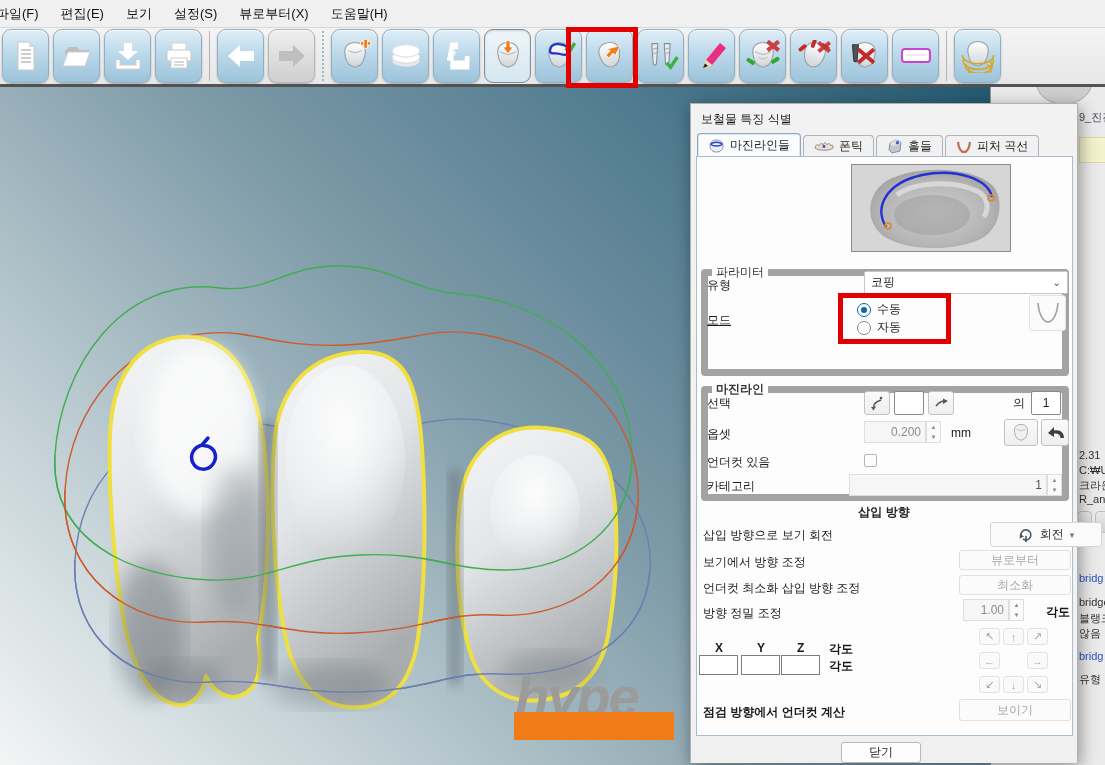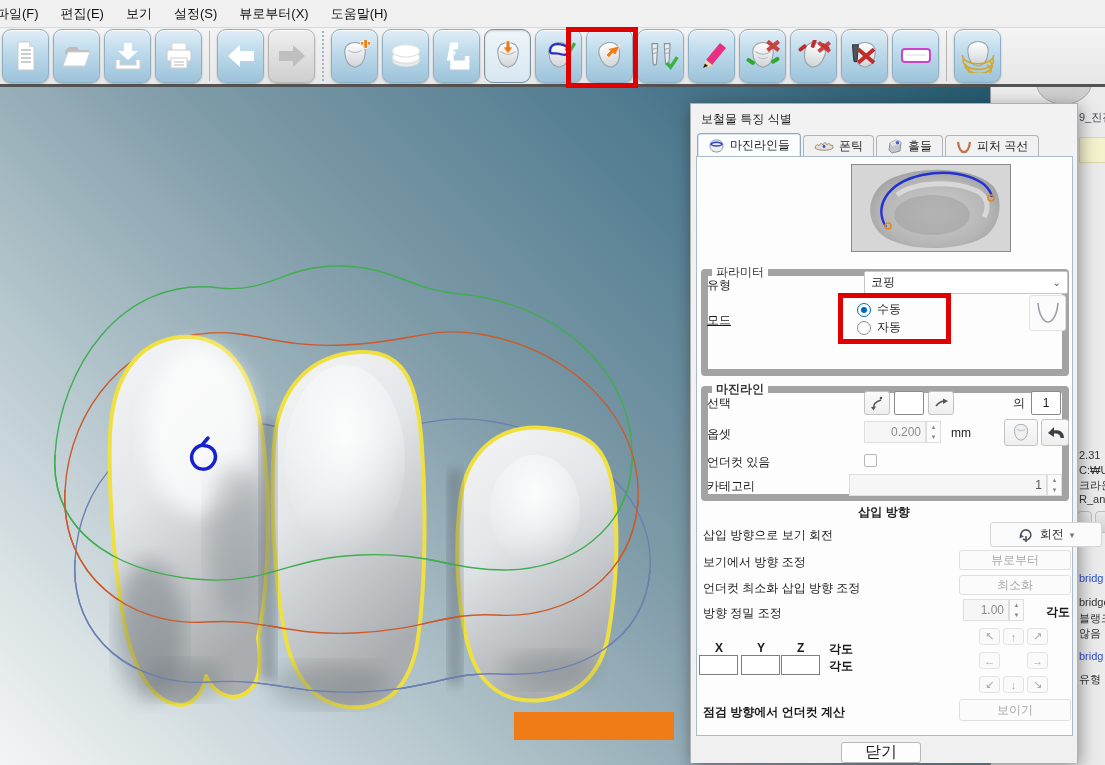--- a/index.html
+++ b/index.html
@@ -66,21 +66,21 @@
   .spin { position:absolute; height:22px; background:#f6f6f6; border:1px solid #dedede; display:flex; align-items:center; justify-content:flex-end; padding:0 4px; color:#8d8d8d; font-size:12px; }
   .updown { position:absolute; width:15px; height:22px; border:1px solid #dedede; background:#fbfbfb; display:flex; flex-direction:column; }
   .updown span { flex:1; display:flex; align-items:center; justify-content:center; font-size:6px; color:#888; line-height:1; }
   .checkbox { position:absolute; width:13px; height:13px; border:1px solid #b5b5b5; background:#fdfdfd; border-radius:2px; }
 
   .inshdr { position:absolute; left:0; top:400px; width:100%; text-align:center; font-weight:bold; font-size:12px; color:#222; }
   .flatbtn { position:absolute; left:268px; width:112px; border:1px solid #e0e0e0; border-radius:3px; background:#fbfbfb; display:flex; align-items:center; justify-content:center; font-size:12px; color:#a8a8a8; }
   .flatbtn.en { color:#333; border-color:#d5d5d5;margin-left:31px; }
   .padbtn { position:absolute; width:21px; height:17px; border:1px solid #e2e2e2; border-radius:3px; background:#fafafa; display:flex; align-items:center; justify-content:center; font-size:11px; color:#a4aab2; }
   .xyzbox { position:absolute; width:39px; height:20px; border:1px solid #7e7e7e; background:#fff; font-size:12px; padding:0 3px; }
-  .closebtn { position:absolute; left:150px; top:638px; width:80px; height:21px; background:#fdfdfd; border:1px solid #b8b8b8; border-radius:3px; display:flex; align-items:center; justify-content:center; font-size:16px; }
+  .closebtn { position:absolute; left:150px; top:638px; width:80px; height:21px; background:#fdfdfd; border:1px solid #b8b8b8; border-radius:3px; display:flex; align-items:center; justify-content:center; font-size:12px; }
 
   svg { display:block; }
 </style>
 </head>
 <body>
 
 <div class="stage">
 
   <div class="menubar">
     <div class="mi">파일(F)</div>
@@ -324,20 +324,21 @@
         <ellipse cx="155" cy="450" rx="40" ry="20" fill="#6a7277" opacity="0.35" filter="url(#blur10)"></ellipse>
       </g>
 
       <path d="M602,230 C600,300 540,340 475,340 C420,340 400,322 330,325 C260,328 240,352 180,350 C100,347 20,310 25,225" fill="none" stroke="#3fae4f" stroke-width="1.4"></path>
       <path d="M608,270 C604,345 540,390 465,385 C415,382 395,400 325,403 C255,406 235,388 175,392 C100,397 30,345 35,260" fill="none" stroke="#cc5a2a" stroke-width="1.4"></path>
       <path d="M620,340 C615,410 550,448 470,444 C420,441 400,460 330,462 C260,464 240,448 180,452 C105,457 40,410 45,330" fill="none" stroke="#6b7fb0" stroke-width="1.4"></path>
 
       <path d="M172,215 l6,-7 m-6,7 c-8,2 -13,10 -9,18 c4,8 15,8 20,1 c5,-7 2,-16 -6,-18 c-2,-0.5 -4,0 -5,-1" fill="none" stroke="#1520cf" stroke-width="3.5" stroke-linecap="round"></path>
     </svg>
 
+    <div class="watermark">hype</div>
     <div class="watermark-bar"></div>
   </div>
 
   <div class="rpanel">
     <svg width="70" height="22" viewBox="0 0 70 22" style="position:absolute;left:38px;top:-2px">
       <path d="M8,2 C12,16 28,20 38,19 C50,18 60,10 62,2" fill="#cfcfcf" stroke="#a8a8a8"></path>
     </svg>
     <div class="rfrag" style="top:23px;color:#4a4a5a">9_진진</div>
     <div class="ystrip"></div>
     <div class="rfrag" style="top:362px">2.31</div>

